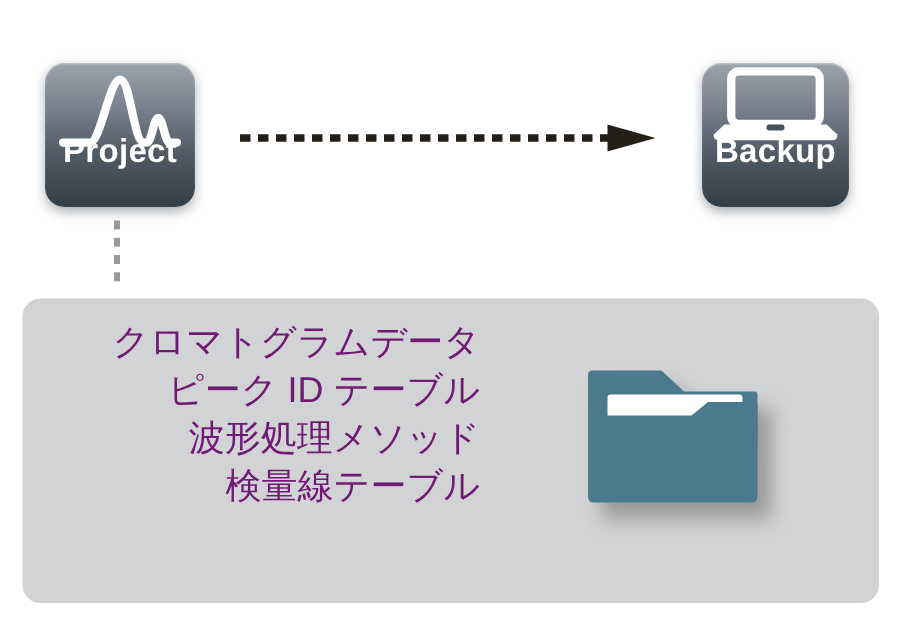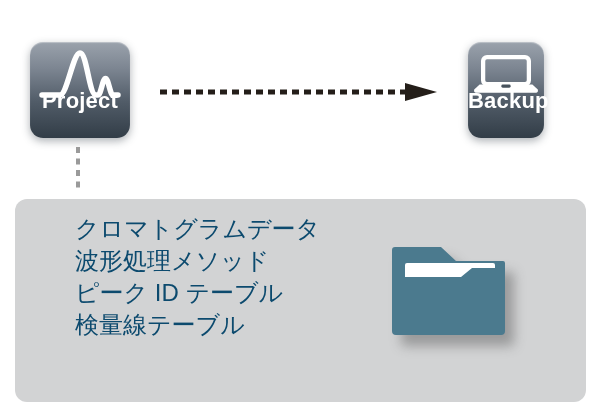--- a/index.html
+++ b/index.html
@@ -16,21 +16,21 @@
 
   
   .app-icon {
     position: absolute;
     border-radius: 13px;
     background: linear-gradient(180deg, #9aa2ac 0%, #7c8591 28%, #515c68 62%, #323d47 100%);
     box-shadow: 0 3px 8px rgba(50,60,70,0.40),
                 inset 0 1px 1px rgba(255,255,255,0.35);
   }
   .app-icon.project { left: 30px;  top: 42px; width: 100px; height: 96px; }
-  .app-icon.backup  { left: 468px; top: 42px; width: 76px;  height: 96px; }
+  .app-icon.backup  { left: 468px; top: 42px; width: 98px;  height: 96px; }
 
   .icon-art {
     position: absolute;
     left: 0; top: 0; width: 100%; height: 100%;
   }
   .icon-label {
     position: absolute;
     left: 0; right: 0; bottom: 24px;
     text-align: center;
     color: #ffffff;
@@ -62,22 +62,23 @@
     border-radius: 12px;
   }
   .box-lines {
     position: absolute;
     left: 0; top: 0;
     padding: 14px 0 0 60px;
   }
   .line {
     font-size: 24px;
     line-height: 32px;
-    color: #0c4a6e;
+    color: #701a75;
     white-space: nowrap;
+    text-align: right;
   }
   .line.indent { padding-left: 18px; }
 
   
   .folder-svg {
     position: absolute;
     left: 385px; top: 238px;
     width: 150px; height: 125px;
     filter: drop-shadow(9px 11px 6px rgba(40,40,40,0.33));
   }
@@ -108,22 +109,22 @@
     <div class="icon-label">Backup</div>
   </div>
 
   <svg class="connector-svg" viewBox="0 0 12 52">
     <line x1="6" y1="3" x2="6" y2="49" stroke="#9a9a9a" stroke-width="4" stroke-dasharray="6 5.5"></line>
   </svg>
 
   <div class="detail-box">
     <div class="box-lines">
       <div class="line">クロマトグラムデータ</div>
+      <div class="line">ピーク ID テーブル</div>
       <div class="line">波形処理メソッド</div>
-      <div class="line">ピーク ID テーブル</div>
       <div class="line">検量線テーブル</div>
     </div>
 
   </div>
 
   <svg class="folder-svg" viewBox="0 0 150 125">
 
     <path d="M10,9 L56,9 L71,23 L118,23 Q120,23 120,25 L120,60 L7,60 L7,12 Q7,9 10,9 Z" fill="#4b7a8e"></path>
 
     <rect x="20" y="25" width="90" height="25" rx="2" fill="#ffffff"></rect>

